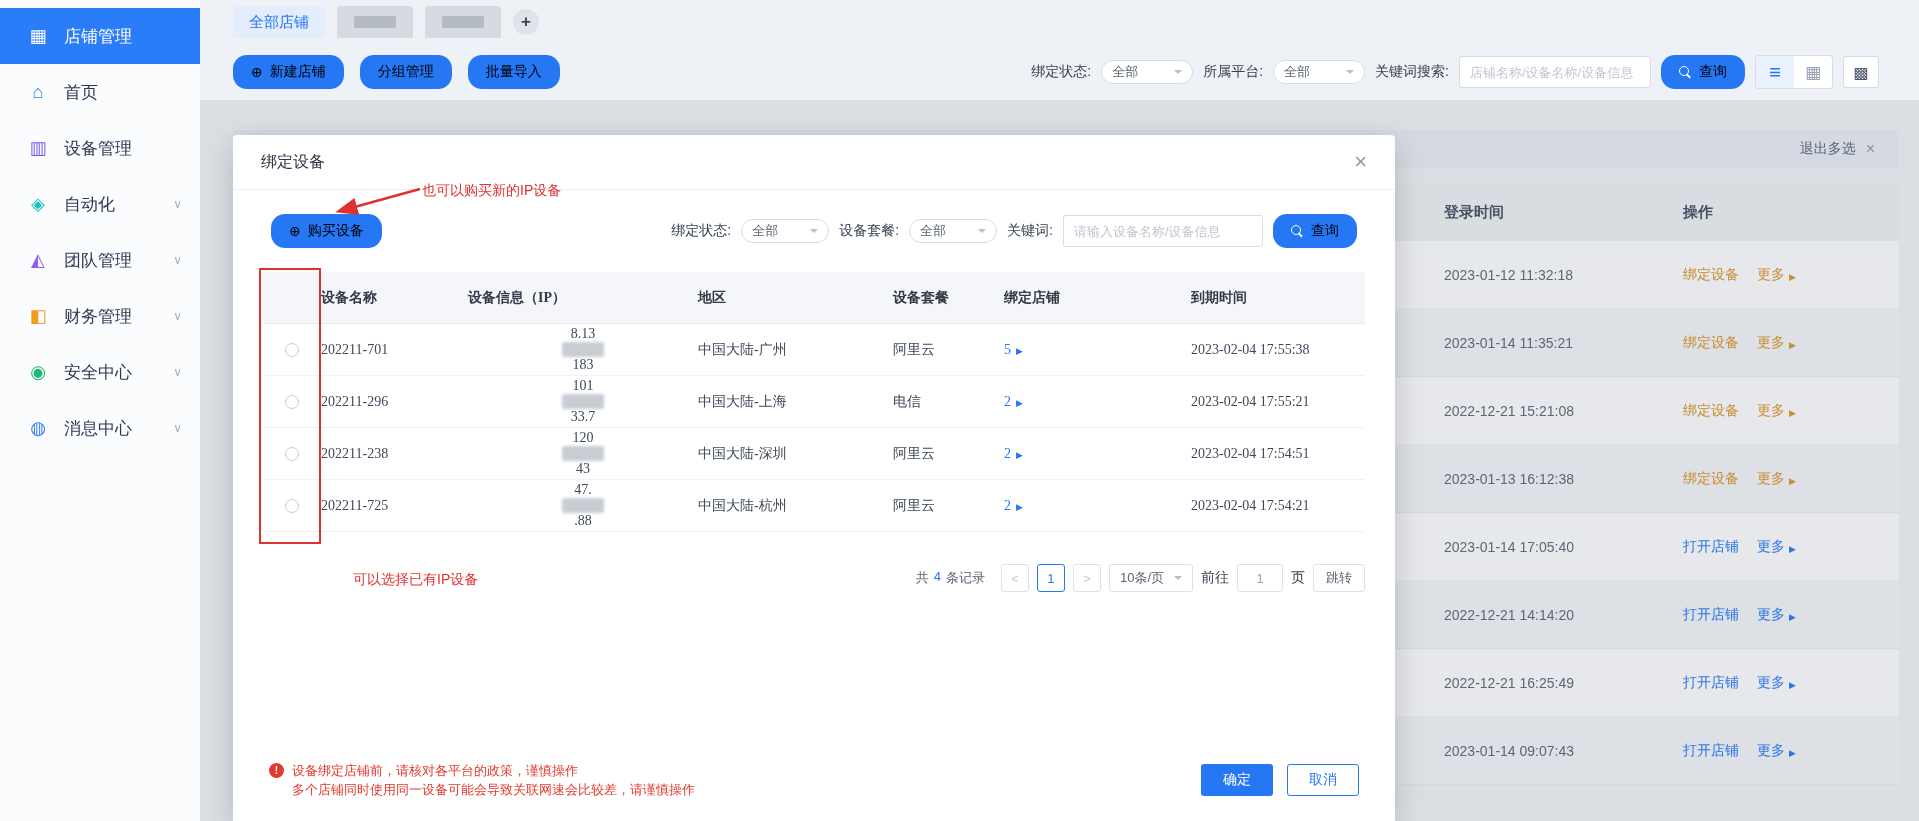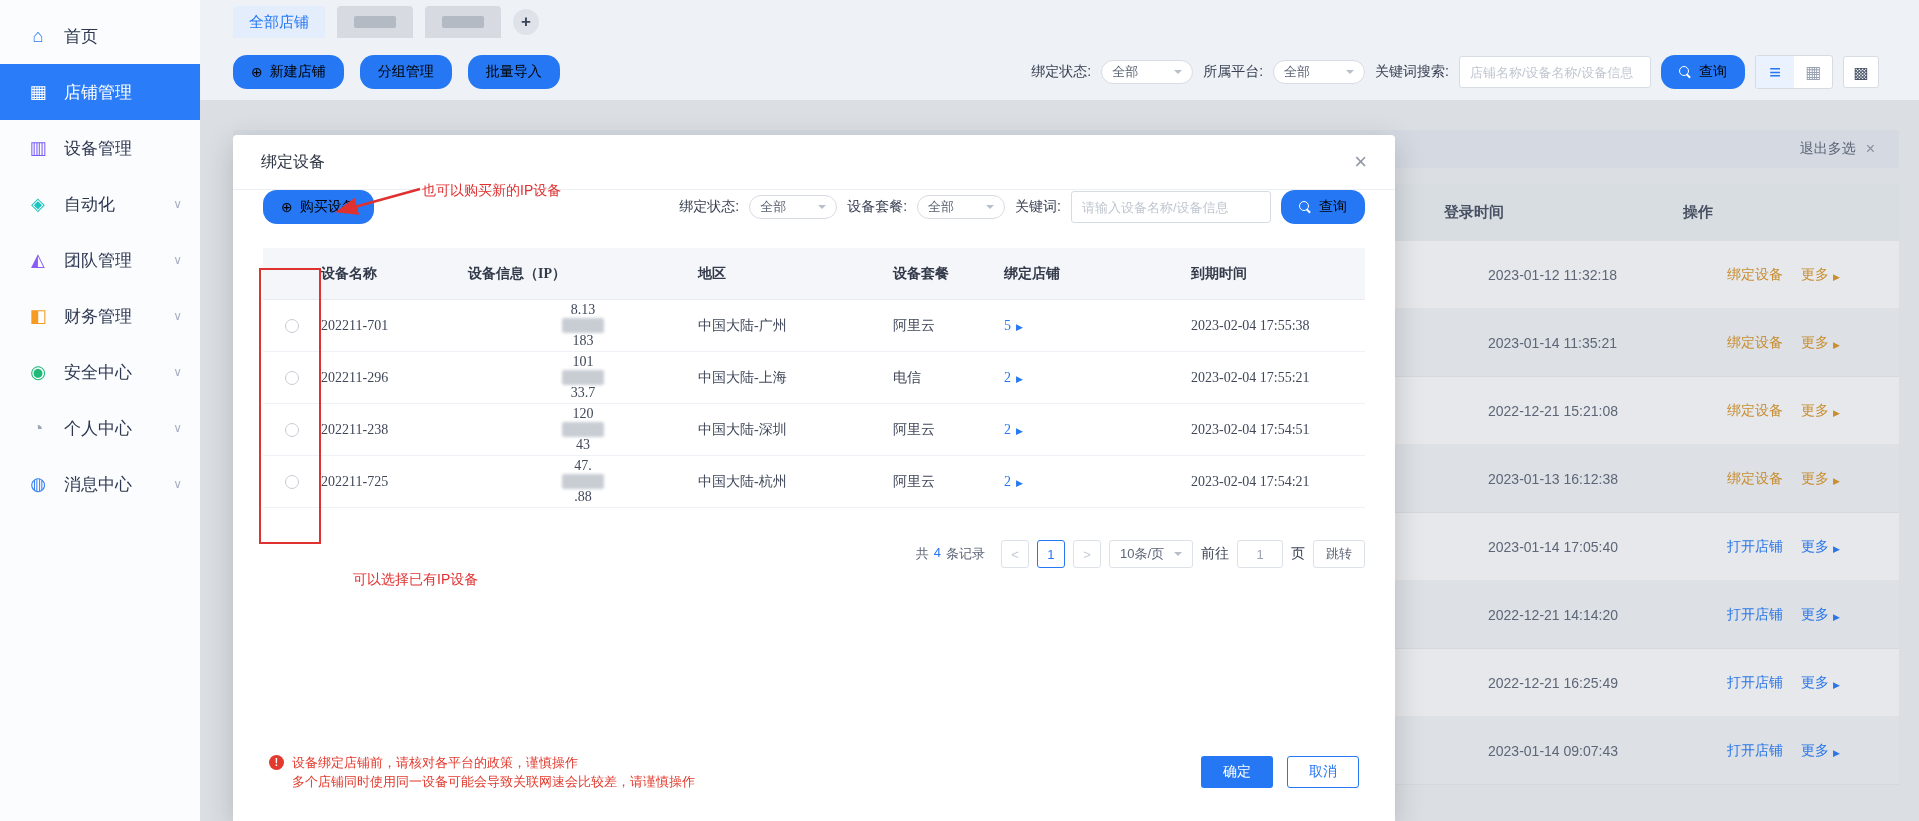--- a/index.html
+++ b/index.html
@@ -59,82 +59,82 @@
   
   .content { position:absolute; left:200px; top:100px; right:0; bottom:0; background:#e9ecf0; }
   .content-dim { position:absolute; inset:0; background:rgba(96,106,120,0.10); z-index:2; pointer-events:none; }
   .bulkbar { position:absolute; left:33px; right:20px; top:30px; height:38px; background:#e2e7ef; border-radius:3px; display:flex; align-items:center; justify-content:flex-end; padding-right:24px; gap:10px; font-size:14px; color:#5a6375; }
   .x-ico::before { content:"×"; font-size:16px; color:#8b94a5; }
   .store-table { position:absolute; left:33px; right:20px; top:84px; background:#f3f5f8; }
   .st-header { height:57px; display:flex; align-items:center; background:#e6eaef; font-size:15px; color:#454e61; font-weight:bold; padding-left:1211px; }
   .st-h-time { width:239px; }
   .st-row { height:68px; display:flex; align-items:center; padding-left:1211px; background:#f6f7f9; border-bottom:1px solid rgba(0,0,0,0.03); font-size:14px; color:#5c6678; }
   .st-row:nth-child(even) { background:#ebeef2; }
-  .st-time { width:239px;margin-left:44px; }
+  .st-time { width:239px; }
   .st-actions { display:flex; gap:18px; }
   .lnk { cursor:pointer; display:flex; align-items:center; gap:4px; font-size:14px; }
   .st-row.bind .lnk { color:#d4922a; }
   .st-row.open .lnk { color:#2577f3; }
   .tri::before { content:"▶"; font-size:9px; }
 
   
   .modal { position:absolute; left:233px; top:135px; width:1162px; height:686px; background:#fff; border-radius:4px 4px 0 0; box-shadow:0 8px 30px rgba(0,0,0,0.18); z-index:10; }
   .m-header { height:55px; display:flex; align-items:center; padding:0 28px; font-size:16px; color:#2e3442; border-bottom:1px solid #ebeef2; }
   .m-close { margin-left:auto; font-size:22px; color:#9097a3; cursor:pointer; line-height:1; }
   .m-close::before { content:"×"; }
   .anno-top { position:absolute; left:189px; top:47px; color:#e03131; font-size:14px; z-index:12; }
   .anno-arrow { position:absolute; left:92px; top:50px; z-index:12; }
-  .m-toprow { display:flex; align-items:center; padding:0 30px; }
+  .m-toprow { display:flex; align-items:center; padding:0 38px; margin-top:24px; }
   .m-filters { margin-left:auto; display:flex; align-items:center; gap:10px; }
   .m-table { margin:24px 30px 0;font-family:Liberation Serif, serif; }
   .mt-grid { display:grid; grid-template-columns:58px 147px 230px 195px 111px 187px 1fr; align-items:center; }
   .mt-header { height:52px; background:#f4f6fa; font-size:14px; color:#333b4a; font-weight:bold; border-bottom:1px solid #e8ebf1; }
   .mt-row { height:52px; border-bottom:1px solid #eef1f5; font-size:14px; color:#3f4759; }
   .radio-cell { display:flex; justify-content:center; }
   .radio { width:14px; height:14px; border:1px solid #c7cdd6; border-radius:50%; background:#fff; display:inline-block; cursor:pointer; }
   .ip-cell { display:flex; align-items:center;flex-direction:column; }
   .ip-blur { width:42px; height:15px; background:#c8cdd4; border-radius:2px; filter:blur(1.5px); margin:0 2px; }
   .stores-link { color:#2577f3; display:flex; align-items:center; gap:5px; cursor:pointer; }
   .red-rect { position:absolute; left:26px; top:133px; width:62px; height:276px; border:2px solid #e03131; z-index:11; pointer-events:none; }
   .anno-left { position:absolute; left:120px; top:436px; color:#e03131; font-size:14px; z-index:12; }
   .m-pg { display:flex; align-items:center; justify-content:flex-end; gap:8px; margin:32px 30px 0; font-size:13px; color:#5b6474; }
   .pg-total { display:flex; gap:5px; margin-right:8px; font-size:13px; color:#5b6474; }
   .pg-count { color:#2577f3; }
   .pg-btn { width:28px; height:28px; border:1px solid #dde1e8; border-radius:3px; background:#fff; display:flex; align-items:center; justify-content:center; color:#c3c9d2; cursor:pointer; }
   .pg-cur { width:28px; height:28px; border:1px solid #2577f3; border-radius:3px; background:#fff; display:flex; align-items:center; justify-content:center; color:#2577f3; cursor:pointer; }
   .pg-size { height:28px; border:1px solid #dde1e8; border-radius:3px; padding:0 10px; display:flex; align-items:center; background:#fff; color:#5b6474; cursor:pointer; }
   .pg-input { width:46px; height:28px; border:1px solid #dde1e8; border-radius:3px; background:#fff; text-align:center; font-size:13px; color:#9aa3b2; font-family:inherit; }
   .pg-jump { height:28px; padding:0 12px; border:1px solid #dde1e8; border-radius:3px; background:#fff; color:#5b6474; font-size:13px; cursor:pointer; font-family:inherit; }
-  .m-footer { position:absolute; left:0; right:0; bottom:16px; height:66px; display:flex; align-items:center; padding:0 36px; }
+  .m-footer { position:absolute; left:0; right:0; bottom:8px; height:66px; display:flex; align-items:center; padding:0 36px; }
   .warn { display:flex; gap:8px; font-size:13px; color:#e23a2e; line-height:19px; }
   .warn-icon { width:15px; height:15px; border-radius:50%; background:#e23a2e; color:#fff; font-size:10px; display:flex; align-items:center; justify-content:center; margin-top:2px; font-weight:bold; flex:none; }
   .warn-icon::before { content:"!"; }
   .foot-btns { margin-left:auto; display:flex; gap:14px; }
   .btn-confirm { width:72px; height:32px; background:#2577f3; color:#fff; border:none; border-radius:3px; font-size:14px; cursor:pointer; font-family:inherit; }
   .btn-cancel { width:72px; height:32px; background:#fff; color:#2577f3; border:1px solid #2577f3; border-radius:3px; font-size:14px; cursor:pointer; font-family:inherit; }
 </style>
 </head>
 <body>
 
 <div class="sidebar">
   <div>
 
-      <div class="side-item">
-        <span class="s-icon home"></span>
-        <span>首页</span>
-
-      </div>
-
       <div class="side-item active">
         <span class="s-icon shop"></span>
         <span>店铺管理</span>
 
       </div>
 
       <div class="side-item">
+        <span class="s-icon home"></span>
+        <span>首页</span>
+
+      </div>
+
+      <div class="side-item">
         <span class="s-icon device"></span>
         <span>设备管理</span>
 
       </div>
 
       <div class="side-item">
         <span class="s-icon auto"></span>
         <span>自动化</span>
         <span class="chev"></span>
       </div>
@@ -150,25 +150,20 @@
         <span>财务管理</span>
         <span class="chev"></span>
       </div>
 
       <div class="side-item">
         <span class="s-icon security"></span>
         <span>安全中心</span>
         <span class="chev"></span>
       </div>
 
-      <div class="side-item">
-        <span class="s-icon profile"></span>
-        <span>个人中心</span>
-        <span class="chev"></span>
-      </div>
 
       <div class="side-item">
         <span class="s-icon message"></span>
         <span>消息中心</span>
         <span class="chev"></span>
       </div>
     </div>
 </div>
 
 <div class="topbar">

